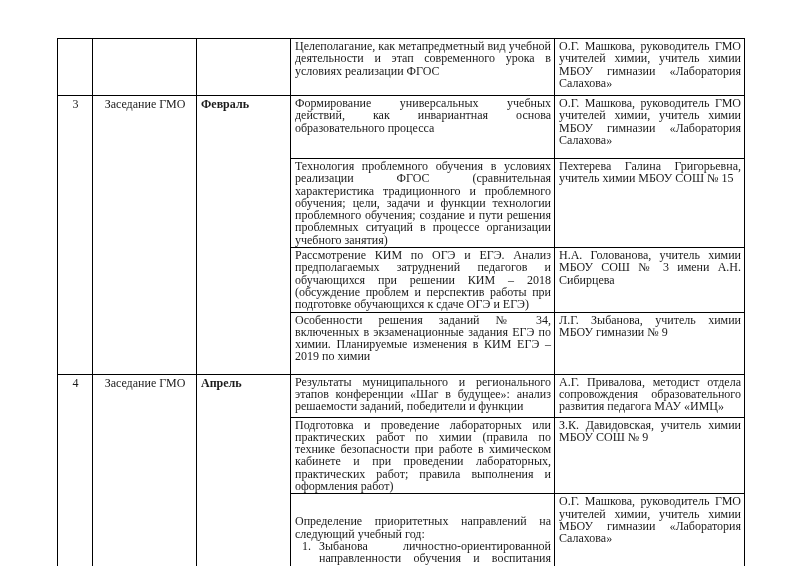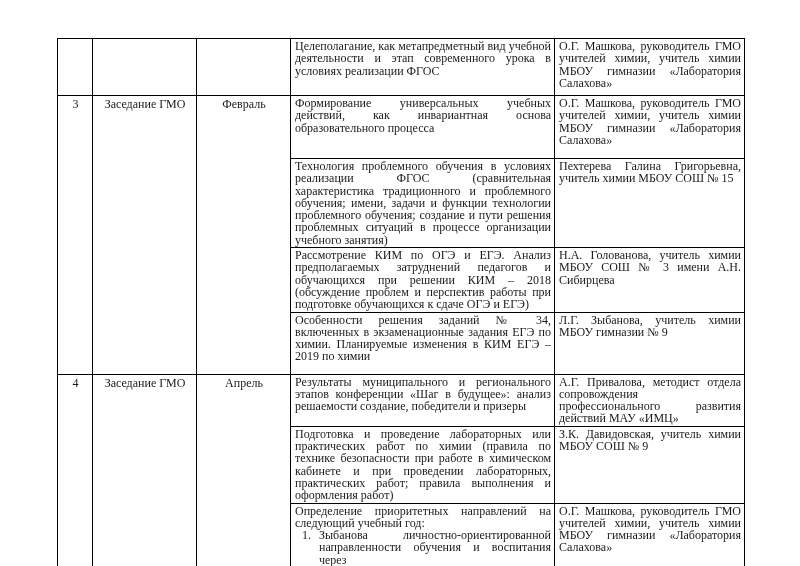--- a/index.html
+++ b/index.html
@@ -24,30 +24,30 @@
     line-height: 12.3px;
   }
   .doc-table td {
     border: 1px solid #000;
     vertical-align: top;
     padding: 1px 3px 1px 4px;
     overflow: hidden;
   }
   td.c-num   { text-align: center; padding-top: 2px; }
   td.c-event { text-align: center; padding-top: 2px; }
-  td.c-month { text-align: center; padding-top: 2px; }
+  td.c-month { text-align: left; padding-top: 2px; font-weight: bold; }
   td.c-topic { text-align: justify; }
   td.c-resp  { text-align: justify; }
   tr.h57 { height: 57px; }
   tr.h63 { height: 63px; }
   tr.h85 { height: 85px; }
   tr.h62 { height: 62px; margin-top: 48px; }
   tr.h43 { height: 43px; }
   tr.h50 { height: 50px; }
-  .topic-intro { text-align: justify; }
+  .topic-intro { text-align: justify; margin-top: 20px; }
   .list-item { display: flex; padding-left: 7px; }
   .list-item .li-num { width: 17px; flex: 0 0 17px; }
   .list-item .li-text { flex: 1 1 auto; text-align: justify; }
 </style>
 </head>
 <body>
 
 <div class="page">
   <table class="doc-table">
     <colgroup>
@@ -68,38 +68,38 @@
     </tr>
 
     <tr class="h63">
       <td class="c-num" rowspan="4">3</td>
       <td class="c-event" rowspan="4">Заседание ГМО</td>
       <td class="c-month" rowspan="4">Февраль</td>
       <td class="c-topic">Формирование универсальных учебных действий, как инвариантная основа образовательного процесса</td>
       <td class="c-resp">О.Г. Машкова, руководитель ГМО учителей химии, учитель химии МБОУ гимназии «Лаборатория Салахова»</td>
     </tr>
     <tr class="h85">
-      <td class="c-topic">Технология проблемного обучения в условиях реализации ФГОС (сравнительная характеристика традиционного и проблемного обучения; имени, задачи и функции технологии проблемного обучения; создание и пути решения проблемных ситуаций в процессе организации учебного занятия)</td>
+      <td class="c-topic">Технология проблемного обучения в условиях реализации ФГОС (сравнительная характеристика традиционного и проблемного обучения; цели, задачи и функции технологии проблемного обучения; создание и пути решения проблемных ситуаций в процессе организации учебного занятия)</td>
       <td class="c-resp">Пехтерева Галина Григорьевна, учитель химии МБОУ СОШ № 15</td>
     </tr>
     <tr class="h63">
       <td class="c-topic">Рассмотрение КИМ по ОГЭ и ЕГЭ. Анализ предполагаемых затруднений педагогов и обучающихся при решении КИМ – 2018 (обсуждение проблем и перспектив работы при подготовке обучающихся к сдаче ОГЭ и ЕГЭ)</td>
       <td class="c-resp">Н.А. Голованова, учитель химии МБОУ СОШ № 3 имени А.Н. Сибирцева</td>
     </tr>
     <tr class="h62">
       <td class="c-topic">Особенности решения заданий № 34, включенных в экзаменационные задания ЕГЭ по химии. Планируемые изменения в КИМ ЕГЭ – 2019 по химии</td>
       <td class="c-resp">Л.Г. Зыбанова, учитель химии МБОУ гимназии № 9</td>
     </tr>
 
     <tr class="h43">
       <td class="c-num" rowspan="3">4</td>
       <td class="c-event" rowspan="3">Заседание ГМО</td>
       <td class="c-month" rowspan="3">Апрель</td>
-      <td class="c-topic">Результаты муниципального и регионального этапов конференции «Шаг в будущее»: анализ решаемости создание, победители и призеры</td>
-      <td class="c-resp">А.Г. Привалова, методист отдела сопровождения профессионального развития действий МАУ «ИМЦ»</td>
+      <td class="c-topic">Результаты муниципального и регионального этапов конференции «Шаг в будущее»: анализ решаемости заданий, победители и функции</td>
+      <td class="c-resp">А.Г. Привалова, методист отдела сопровождения образовательного развития педагога МАУ «ИМЦ»</td>
     </tr>
     <tr class="h63">
       <td class="c-topic">Подготовка и проведение лабораторных или практических работ по химии (правила по технике безопасности при работе в химическом кабинете и при проведении лабораторных, практических работ; правила выполнения и оформления работ)</td>
       <td class="c-resp">З.К. Давидовская, учитель химии МБОУ СОШ № 9</td>
     </tr>
     <tr class="h50">
       <td class="c-topic">
         <div class="topic-intro">Определение приоритетных направлений на следующий учебный год:</div>
         <div class="list-item">
           <span class="li-num">1.</span>

